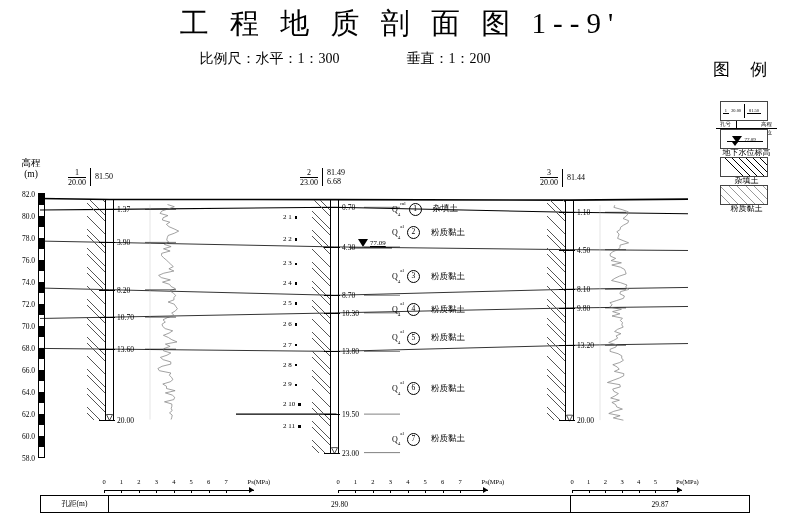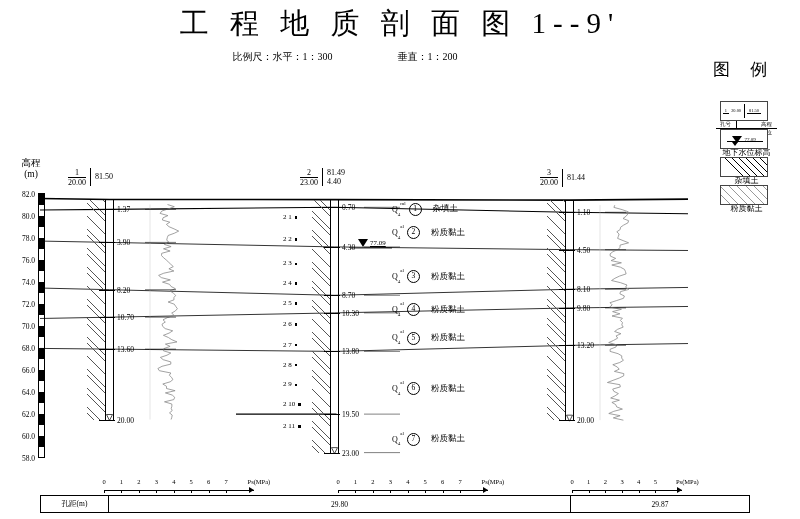--- a/index.html
+++ b/index.html
@@ -1,21 +1,21 @@
 <!DOCTYPE html>
 <html><head>
 <meta charset="utf-8">
 <style>
   html,body{margin:0;padding:0;background:#fff;}
   body{width:800px;height:519px;position:relative;overflow:hidden;
        font-family:"Liberation Serif","DejaVu Serif",serif;color:#000;}
   .abs{position:absolute;}
   #title{left:0;top:4px;width:800px;text-align:center;font-size:29px;letter-spacing:7px;
          font-family:"Liberation Serif",serif;white-space:nowrap;}
-  #scaleline{left:0;top:50px;width:690px;text-align:center;font-size:10px;}
+  #scaleline{left:0;top:50px;width:690px;text-align:center;font-size:14px;}
   #scaleline .gap{display:inline-block;width:60px;}
   
   #legend{left:690px;top:58px;width:108px;}
   #legend .ltitle{text-align:center;font-size:17px;letter-spacing:8px;margin-bottom:20px;}
   .lrow{display:flex;align-items:center;height:24px;margin-bottom:4px;flex-direction:column;}
   .lbox{width:48px;height:20px;border:1px solid #444;position:relative;box-sizing:border-box;
         background:#fff;overflow:hidden;flex:0 0 auto;}
   .lbl{font-size:8px;margin-left:5px;line-height:1.05;white-space:nowrap;}
   .hatchA{background-image:repeating-linear-gradient(45deg,#000 0,#000 .6px,transparent .6px,transparent 5px);}
   .hatchB{background-image:repeating-linear-gradient(45deg,#999 0,#999 .5px,transparent .5px,transparent 6px);}
@@ -241,21 +241,21 @@
     <div class="dtick" style="left: 99px; top: 419.5px; width: 16px;"></div>
     <div class="dlab" style="left: 117px; top: 419.5px;">20.00</div>
     <div class="bhhdr" style="left: 300px; top: 167.61px;">
       <span class="fr2">
         <span class="n" style="display:block">2</span>
         <span class="d" style="display:block">23.00</span>
       </span>
       <span class="bsep"></span>
       <span class="bhright">
         <span style="display:block">81.49</span>
-        <span style="display:block">4.40</span>
+        <span style="display:block">6.68</span>
       </span>
     </div>
     <div class="bhcol" style="left: 330px; top: 199.61px; height: 253px;"></div>
     <div class="abs hatchfill" style="left: 312px; top: 199.61px; width: 18px; height: 253px;"></div>
     <div class="dtick" style="left: 324px; top: 207.31px; width: 16px;"></div>
     <div class="dlab" style="left: 342px; top: 207.31px;">0.70</div>
     <div class="dtick" style="left: 324px; top: 246.91px; width: 16px;"></div>
     <div class="dlab" style="left: 342px; top: 246.91px;">4.30</div>
     <div class="dtick" style="left: 324px; top: 295.31px; width: 16px;"></div>
     <div class="dlab" style="left: 342px; top: 295.31px;">8.70</div>

